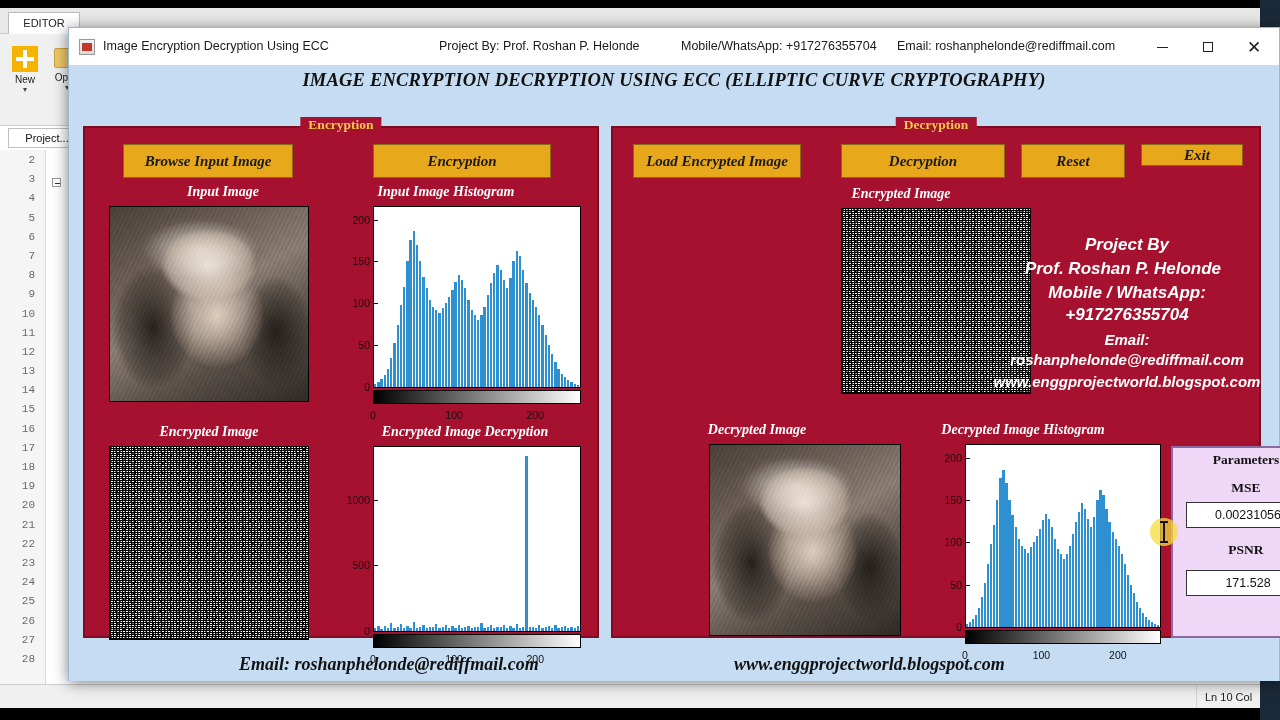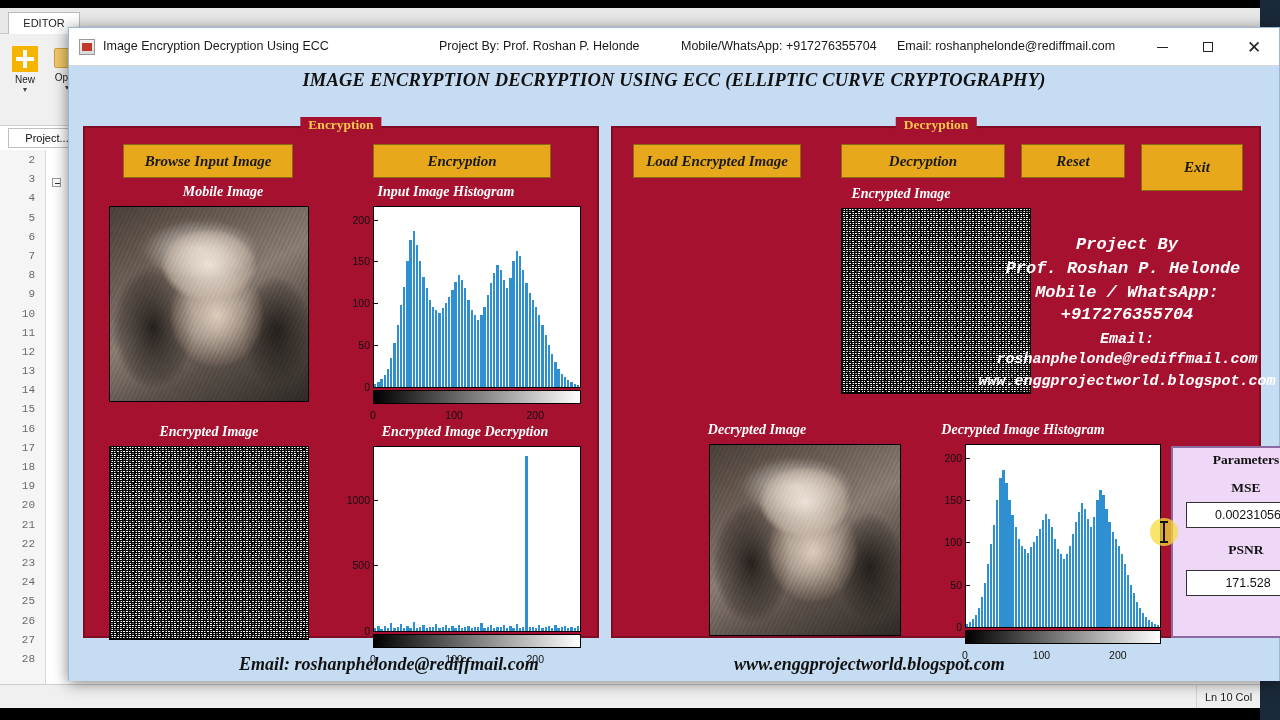--- a/index.html
+++ b/index.html
@@ -205,21 +205,21 @@
     font-size: 10.5px; color:#111; padding-top: 3px; white-space:nowrap;
   }
   .colorbar {
     position:absolute; height: 14px; border:1px solid #000;
     background: linear-gradient(90deg,#000 0%, #ffffff 100%);
   }
 
   
   .projby {
     position:absolute; color:#ffffff; font-weight:bold; font-style:italic;
-    font-family:Liberation Mono, monospace; text-align:center;
+    font-family:Liberation Sans, sans-serif; text-align:center;
   }
 
   
   .params {
     position:absolute; background:#efd7f7; border:2px solid #8a6aa0;
   }
   .params-title {
     position:absolute; top: 4px; left:0; width:100%; text-align:center;
     font-weight:bold; font-size: 13.5px; color:#111; font-family:"Liberation Serif", serif;
   }
@@ -341,21 +341,21 @@
     <div class="app-body">
 
       <div class="app-heading">IMAGE ENCRYPTION DECRYPTION USING ECC (ELLIPTIC CURVE CRYPTOGRAPHY)</div>
 
       <div class="panel panel-enc">
         <div class="panel-title">Encryption</div>
 
         <div class="btn" style="left:38px; top:16px; width:170px; height:34px;">Browse Input Image</div>
         <div class="btn" style="left:288px; top:16px; width:178px; height:34px;">Encryption</div>
 
-        <div class="cap" style="left:38px; top:56px; width:200px;">Mobile Image</div>
+        <div class="cap" style="left:38px; top:56px; width:200px;">Input Image</div>
         <div class="cap" style="left:241px; top:56px; width:240px;">Input Image Histogram</div>
 
         <div class="imgbox" style="left:24px; top:78px; width:200px; height:196px;">
           <div class="lena"></div>
         </div>
 
         <div class="axes" style="left:288px; top:78px; width:208px; height:182px;">
           <div class="bars" id="hist0">
               <div class="bar" style="left: 0%; width: 1.125%; height: 1.86047%; background: rgb(46, 143, 209);"></div>
               <div class="bar" style="left: 1.5625%; width: 1.125%; height: 2.7907%; background: rgb(46, 143, 209);"></div>
@@ -520,21 +520,21 @@
           <div class="xtick" style="left:78%; top:0">200</div>
         </div>
       </div>
 
       <div class="panel panel-dec">
         <div class="panel-title">Decryption</div>
 
         <div class="btn" style="left:20px; top:16px; width:168px; height:34px;font-style:italic;">Load Encrypted Image</div>
         <div class="btn" style="left:228px; top:16px; width:164px; height:34px;">Decryption</div>
         <div class="btn" style="left:408px; top:16px; width:104px; height:34px;">Reset</div>
-        <div class="btn" style="left:528px; top:16px; width:102px; height:47px;padding-left:10px;">Exit</div>
+        <div class="btn" style="left:528px; top:16px; width:102px; height:22px;padding-left:10px;">Exit</div>
 
         <div class="cap" style="left:178px; top:58px; width:220px;">Encrypted Image</div>
 
         <div class="imgbox" style="left:228px; top:80px; width:190px; height:186px;">
           <div class="noise"></div>
         </div>
 
         <div class="projby" style="left:380px; top:106px; width:268px; font-size:17px; line-height:22px;">Project By</div>
         <div class="projby" style="left:380px; top:154px; width:268px; font-size:17px; line-height:22px;">Mobile / WhatsApp:</div>
         <div class="projby" style="left:360px; top:130px; width:300px; font-size:17px; line-height:22px;">Prof. Roshan P. Helonde</div>

